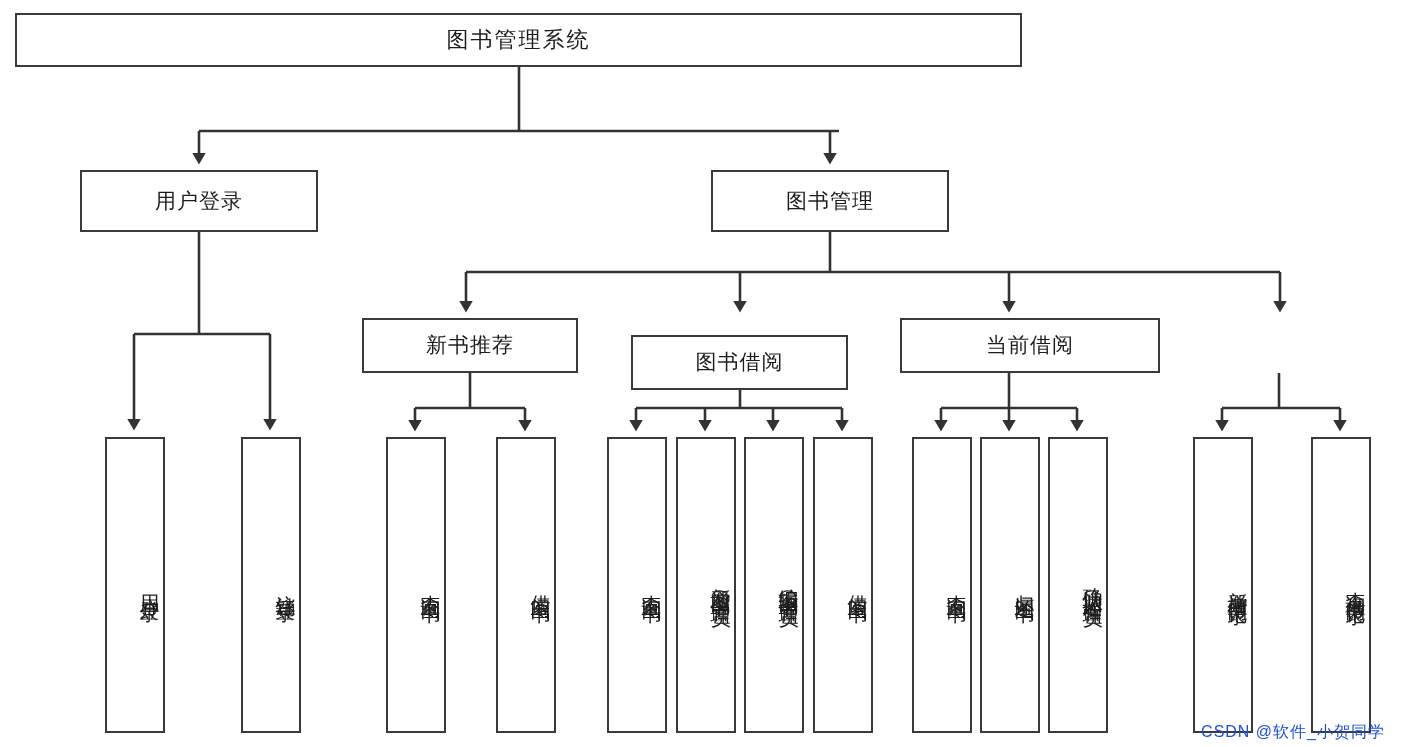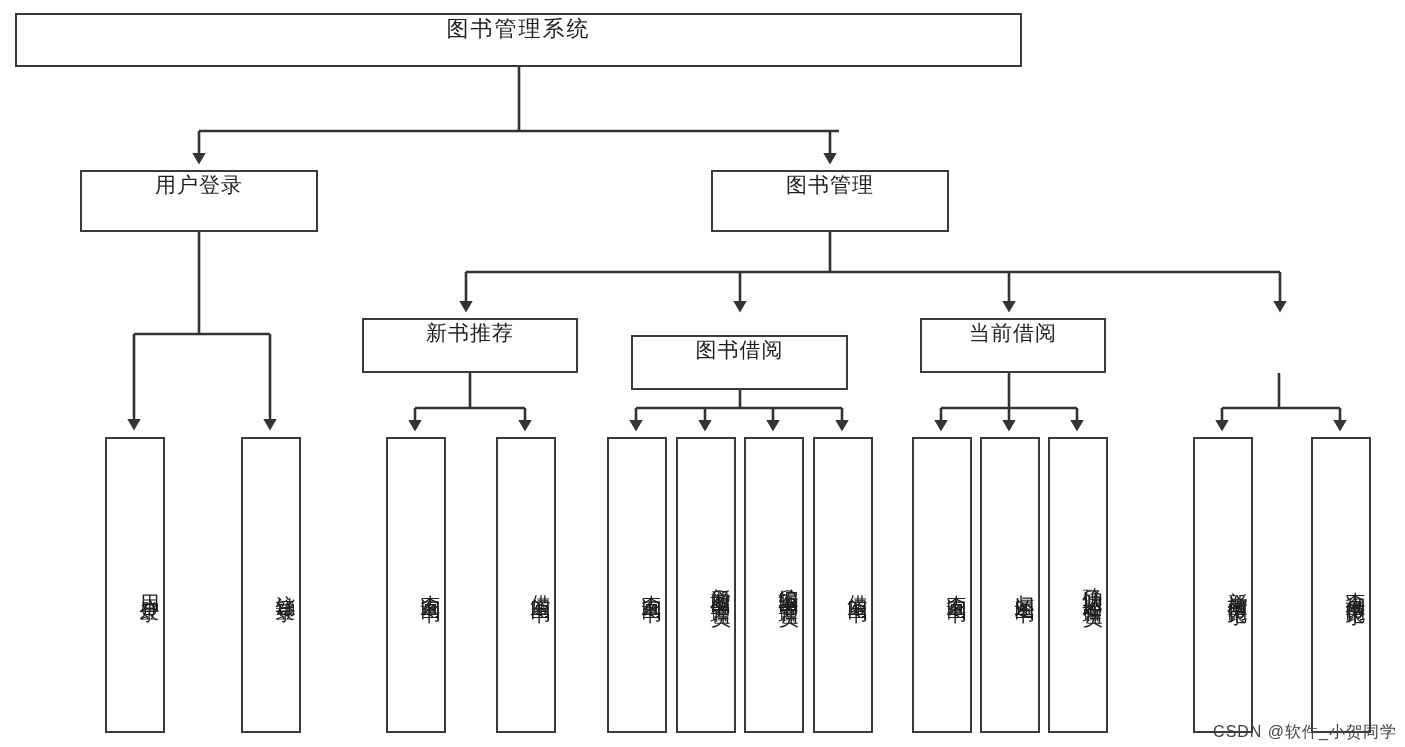--- a/index.html
+++ b/index.html
@@ -24,21 +24,21 @@
     height:747px;
     pointer-events:none;
   }
   
   .node{
     position:absolute;
     box-sizing:border-box;
     background:#ffffff;
     border:2px solid #3a3a3a;
     display:flex;
-    align-items:flex-start;
+    align-items:center;
     justify-content:center;
     text-align:center;
     color:#1d1d1d;
   }
   .node.h{
     font-size:21px;
     line-height:1.25;
     letter-spacing:1px;
   }
   .node.root{
@@ -57,24 +57,24 @@
     justify-content:center;
   }
   .node.v .vtext{
     display:block;
     writing-mode:vertical-rl;
     text-orientation:upright;
   }
   
   #watermark{
     position:absolute;
-    right:8px;
+    right:20px;
     bottom:4px;
     font-size:16px;
-    color:#404040;
+    color:#1d4ed8;
     letter-spacing:1px;
     white-space:nowrap;
     user-select:none;
   }
 </style>
 </head>
 <body>
 
 <div id="canvas">
 
@@ -141,21 +141,21 @@
   </div>
 
   <div class="node h" style="left:362px; top:318px; width:216px; height:55px;">
     <span>新书推荐</span>
   </div>
 
   <div class="node h" style="left:631px; top:318px; width:217px; height:55px;margin-top:17px;">
     <span>图书借阅</span>
   </div>
 
-  <div class="node h" style="left:900px; top:318px; width:186px; height:55px;margin-left:20px;">
+  <div class="node h" style="left:900px; top:318px; width:260px; height:55px;">
     <span>当前借阅</span>
   </div>
 
 
   <div class="node v" style="left:105px; top:437px; width:60px; height:296px;">
     <span class="vtext">用户登录</span>
   </div>
 
   <div class="node v" style="left:241px; top:437px; width:60px; height:296px;">
     <span class="vtext">注销登录</span>

